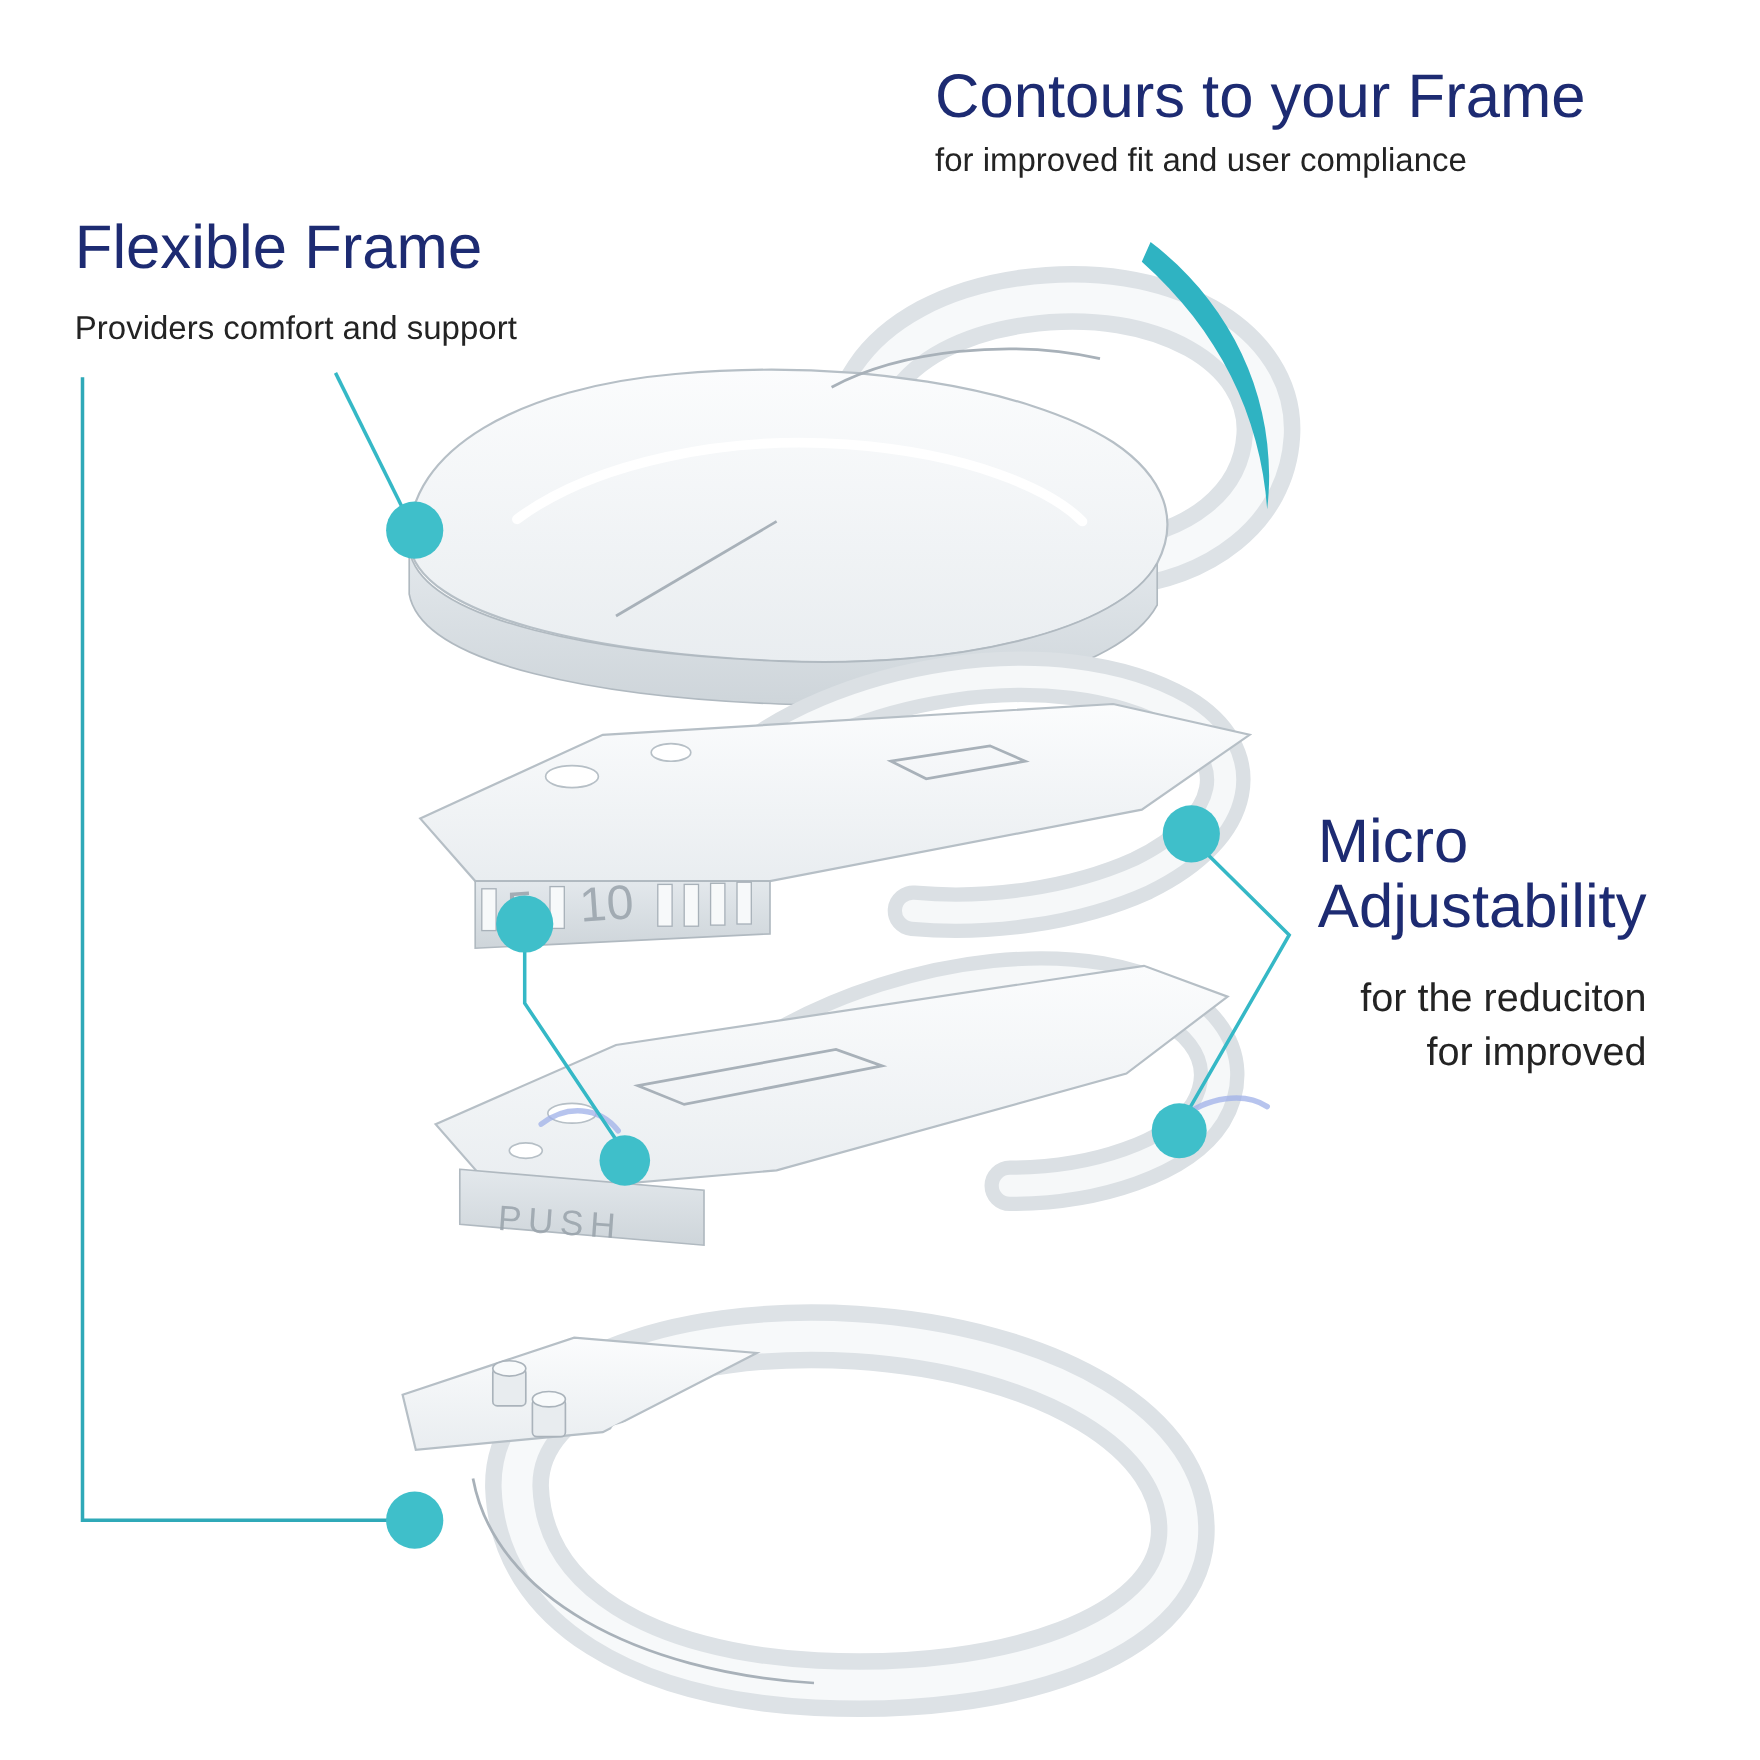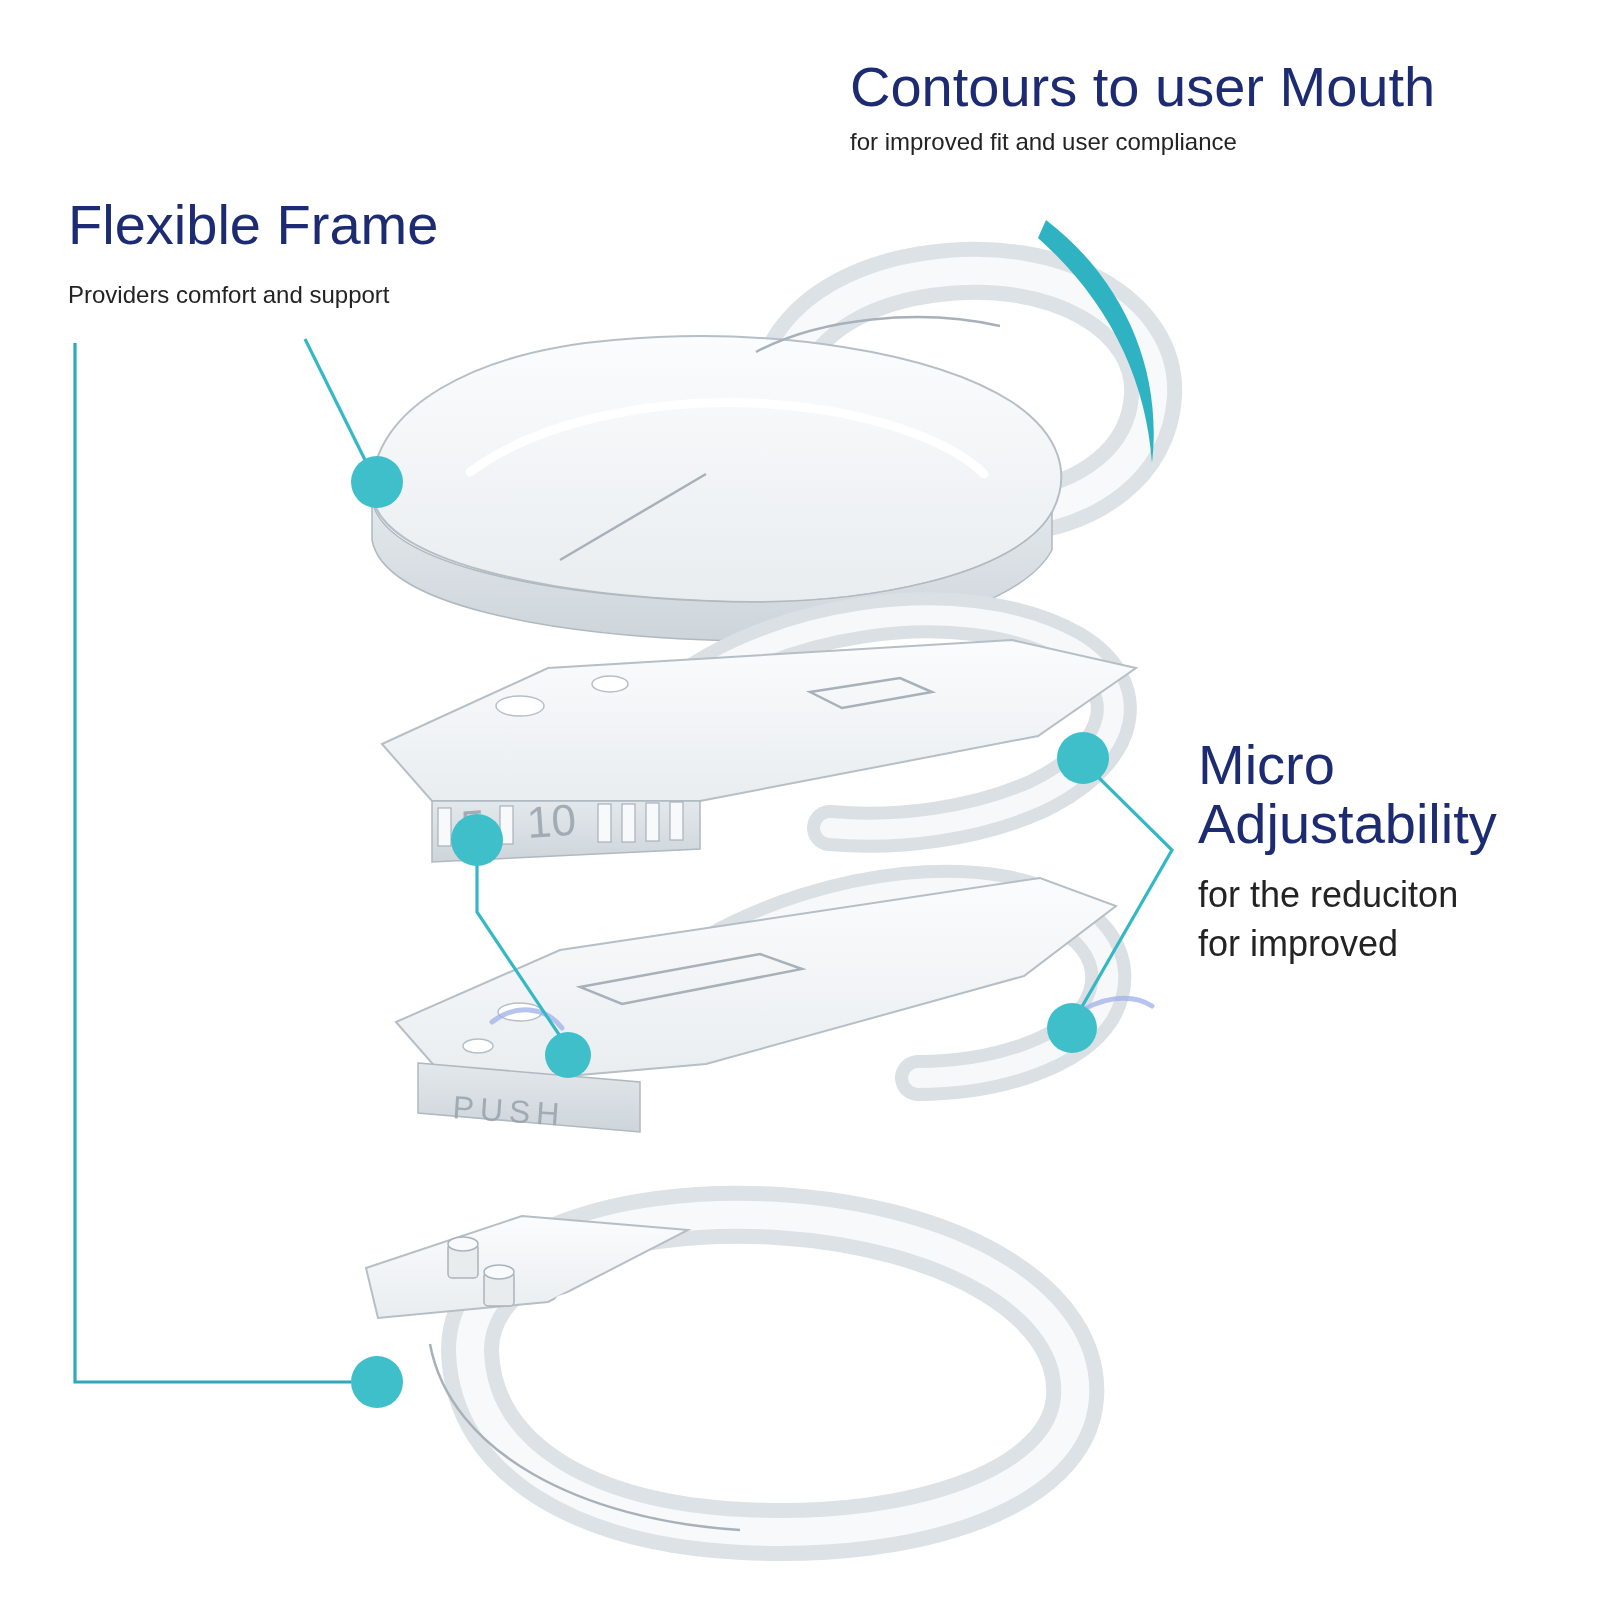--- a/index.html
+++ b/index.html
@@ -1,29 +1,29 @@
 <!DOCTYPE html>
 <html><head>
 <meta charset="utf-8">
 <style>
   html,body{margin:0;padding:0;background:#ffffff;}
   .canvas{position:relative;width:1600px;height:1600px;background:#ffffff;overflow:hidden;
           font-family:"Liberation Sans",sans-serif;}
   .devsvg{position:absolute;left:0;top:0;width:1600px;height:1600px;}
   .ann{position:absolute;}
   .ann .title{color:#1d2b72;font-size:56px;line-height:1.05;font-weight:400;letter-spacing:0;}
-  .ann .sub{color:#232323;font-size:24px;line-height:1.42;font-weight:400;}
+  .ann .sub{color:#232323;font-size:30px;line-height:1.42;font-weight:400;}
   .ann-contours{left:850px;top:58px;}
   .ann-contours .sub{margin-top:8px;}
   .ann-flexible{left:68px;top:196px;}
   .ann-flexible .sub{margin-top:23px;}
   .ann-gear{left:122px;top:748px;}
   .ann-gear .sub{margin-top:16px;font-size:36px;line-height:1.45;}
   .ann-micro{left:1198px;top:736px;}
-  .ann-micro .sub{margin-top:16px;font-size:36px;line-height:1.38;}
+  .ann-micro .sub{margin-top:28px;font-size:36px;line-height:1.38;text-align:right;}
 
   
   .glass{fill:url(#gTop);stroke:#b6bfc6;stroke-width:2;}
   .side{fill:url(#gSide);stroke:#b0b9c0;stroke-width:1.5;}
   .tube{fill:none;stroke:#dde2e6;stroke-width:58;stroke-linecap:round;}
   .tubeHi{fill:none;stroke:#f7f9fa;stroke-width:28;stroke-linecap:round;}
   .tube2{fill:none;stroke:#dbe0e4;stroke-width:46;stroke-linecap:round;}
   .tube2Hi{fill:none;stroke:#f6f8f9;stroke-width:20;stroke-linecap:round;}
   .whiteline{fill:none;stroke:#ffffff;stroke-width:9;opacity:.95;stroke-linecap:round;}
   .edge{fill:none;stroke:#a8b1b9;stroke-width:2.5;}
@@ -120,21 +120,21 @@
 
     <circle class="dot" cx="377" cy="482" r="26"></circle>
     <circle class="dot" cx="477" cy="840" r="26"></circle>
     <circle class="dot" cx="568" cy="1055" r="23"></circle>
     <circle class="dot" cx="1083" cy="758" r="26"></circle>
     <circle class="dot" cx="1072" cy="1028" r="25"></circle>
     <circle class="dot" cx="377" cy="1382" r="26"></circle>
   </svg>
 
   <div class="ann ann-contours">
-    <div class="title">Contours to user Mouth</div>
+    <div class="title">Contours to your Frame</div>
     <div class="sub">for improved fit and user compliance</div>
   </div>
 
   <div class="ann ann-flexible">
     <div class="title">Flexible Frame</div>
     <div class="sub">Providers comfort and support</div>
   </div>
 
 
   <div class="ann ann-micro">

